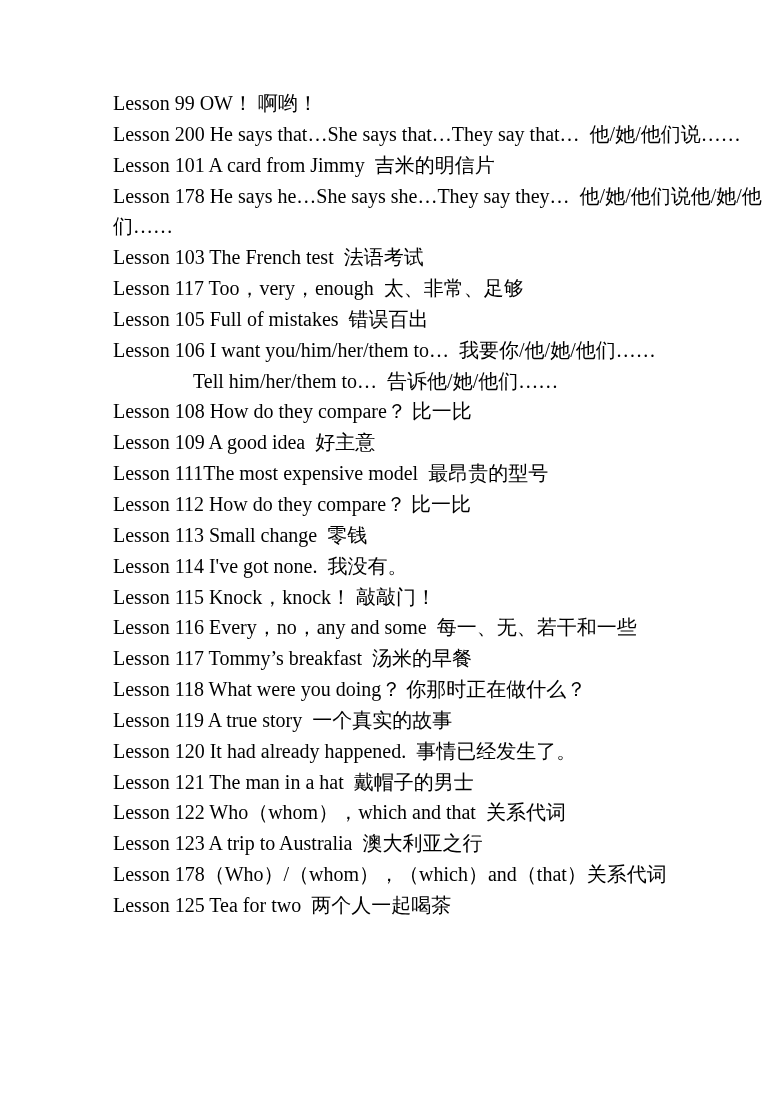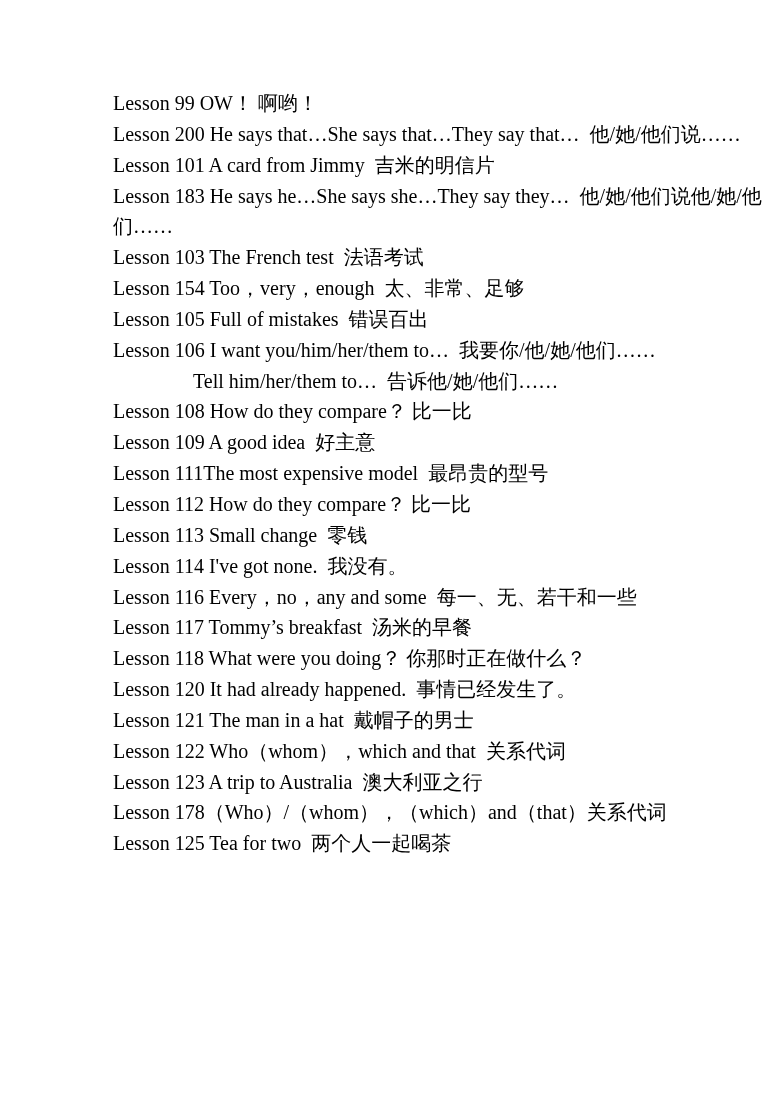--- a/index.html
+++ b/index.html
@@ -40,36 +40,38 @@
   }
 </style>
 </head>
 <body>
 
 <main class="page">
   <section class="textblock">
       <div class="line">Lesson 99 OW！ 啊哟！</div>
       <div class="line">Lesson 200 He says that…She says that…They say that…  他/她/他们说……</div>
       <div class="line">Lesson 101 A card from Jimmy  吉米的明信片</div>
-      <div class="line">Lesson 183 He says he…She says she…They say they…  他/她/他们说他/她/他</div>
+      <div class="line">Lesson 178 He says he…She says she…They say they…  他/她/他们说他/她/他</div>
       <div class="line">们……</div>
       <div class="line">Lesson 103 The French test  法语考试</div>
-      <div class="line">Lesson 154 Too，very，enough  太、非常、足够</div>
+      <div class="line">Lesson 117 Too，very，enough  太、非常、足够</div>
       <div class="line">Lesson 105 Full of mistakes  错误百出</div>
       <div class="line">Lesson 106 I want you/him/her/them to…  我要你/他/她/他们……</div>
       <div class="line indent">Tell him/her/them to…  告诉他/她/他们……</div>
       <div class="line">Lesson 108 How do they compare？ 比一比</div>
       <div class="line">Lesson 109 A good idea  好主意</div>
       <div class="line">Lesson 111The most expensive model  最昂贵的型号</div>
       <div class="line">Lesson 112 How do they compare？ 比一比</div>
       <div class="line">Lesson 113 Small change  零钱</div>
       <div class="line">Lesson 114 I've got none.  我没有。</div>
+      <div class="line">Lesson 115 Knock，knock！ 敲敲门！</div>
       <div class="line">Lesson 116 Every，no，any and some  每一、无、若干和一些</div>
       <div class="line">Lesson 117 Tommy’s breakfast  汤米的早餐</div>
       <div class="line">Lesson 118 What were you doing？ 你那时正在做什么？</div>
+      <div class="line">Lesson 119 A true story  一个真实的故事</div>
       <div class="line">Lesson 120 It had already happened.  事情已经发生了。</div>
       <div class="line">Lesson 121 The man in a hat  戴帽子的男士</div>
       <div class="line">Lesson 122 Who（whom），which and that  关系代词</div>
       <div class="line">Lesson 123 A trip to Australia  澳大利亚之行</div>
       <div class="line">Lesson 178（Who）/（whom），（which）and（that）关系代词</div>
       <div class="line">Lesson 125 Tea for two  两个人一起喝茶</div>
     </section>
 </main>
 
 </body></html>

